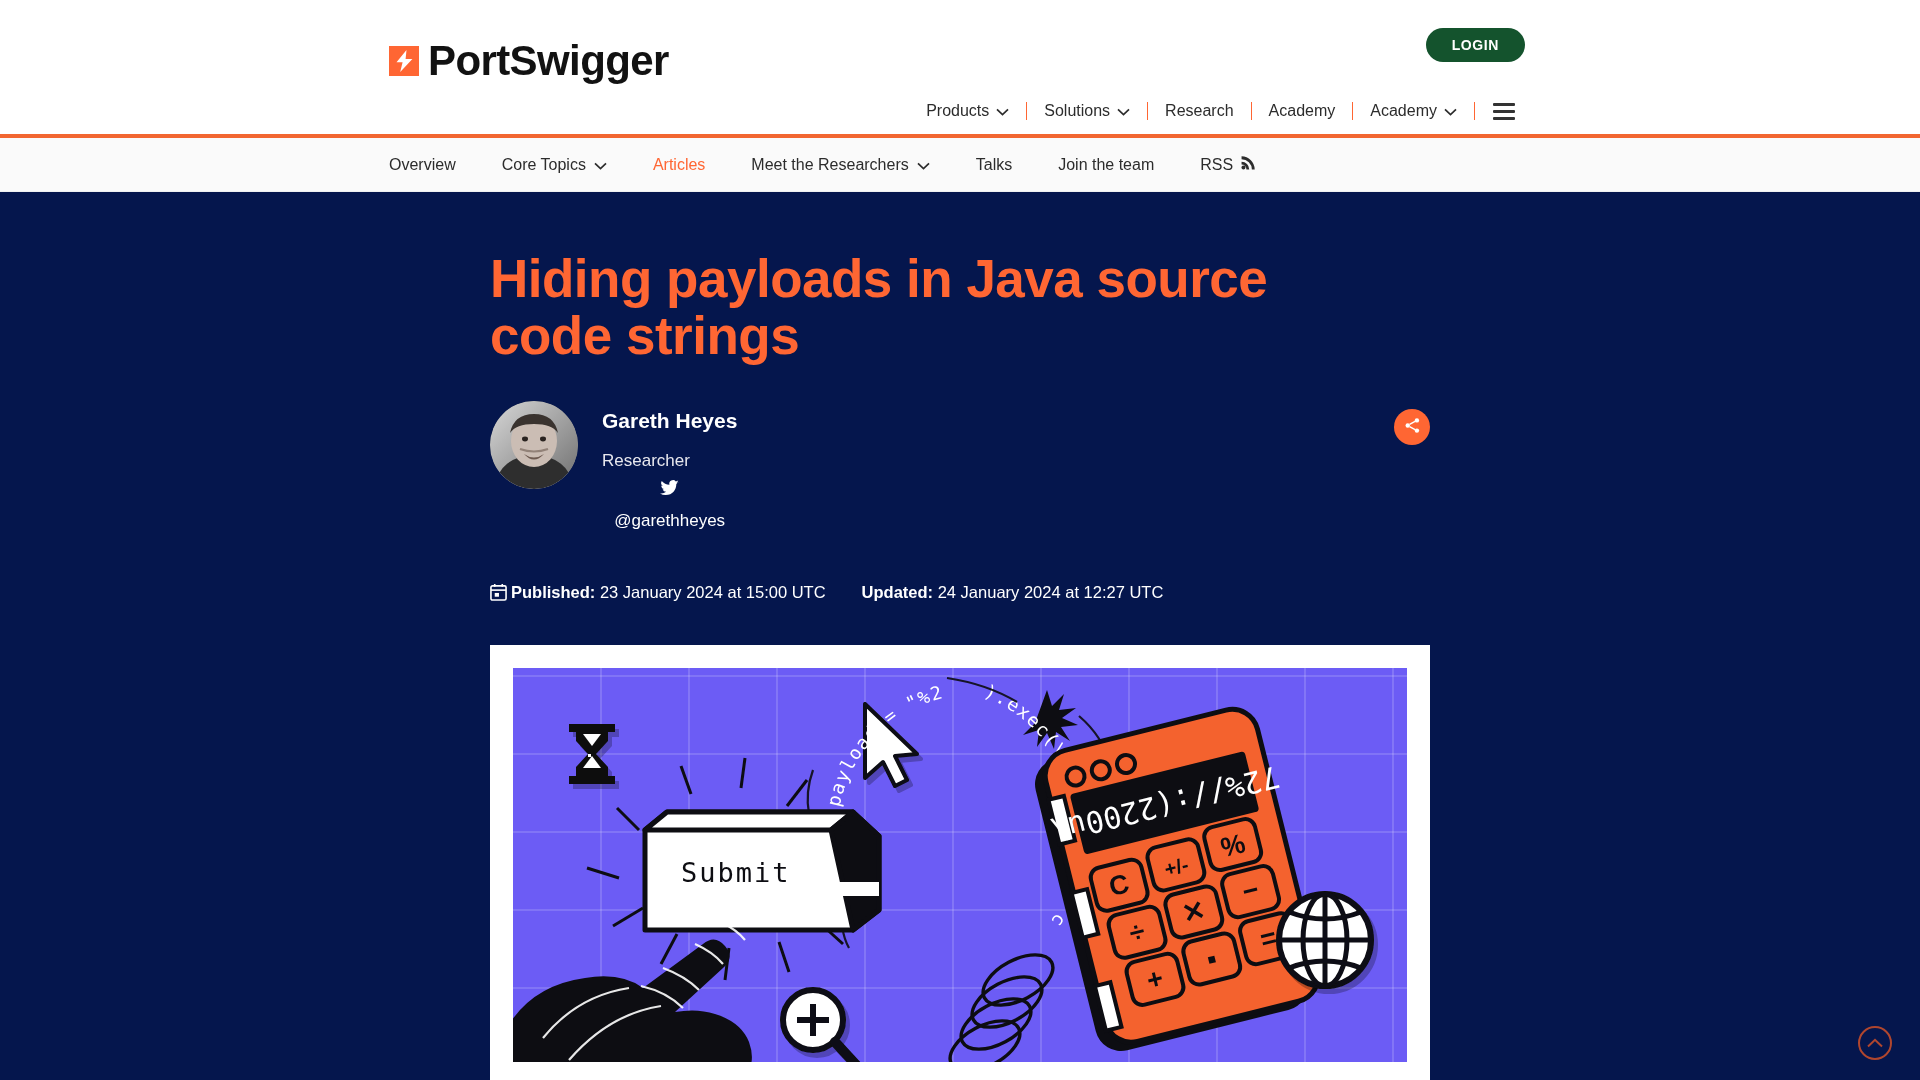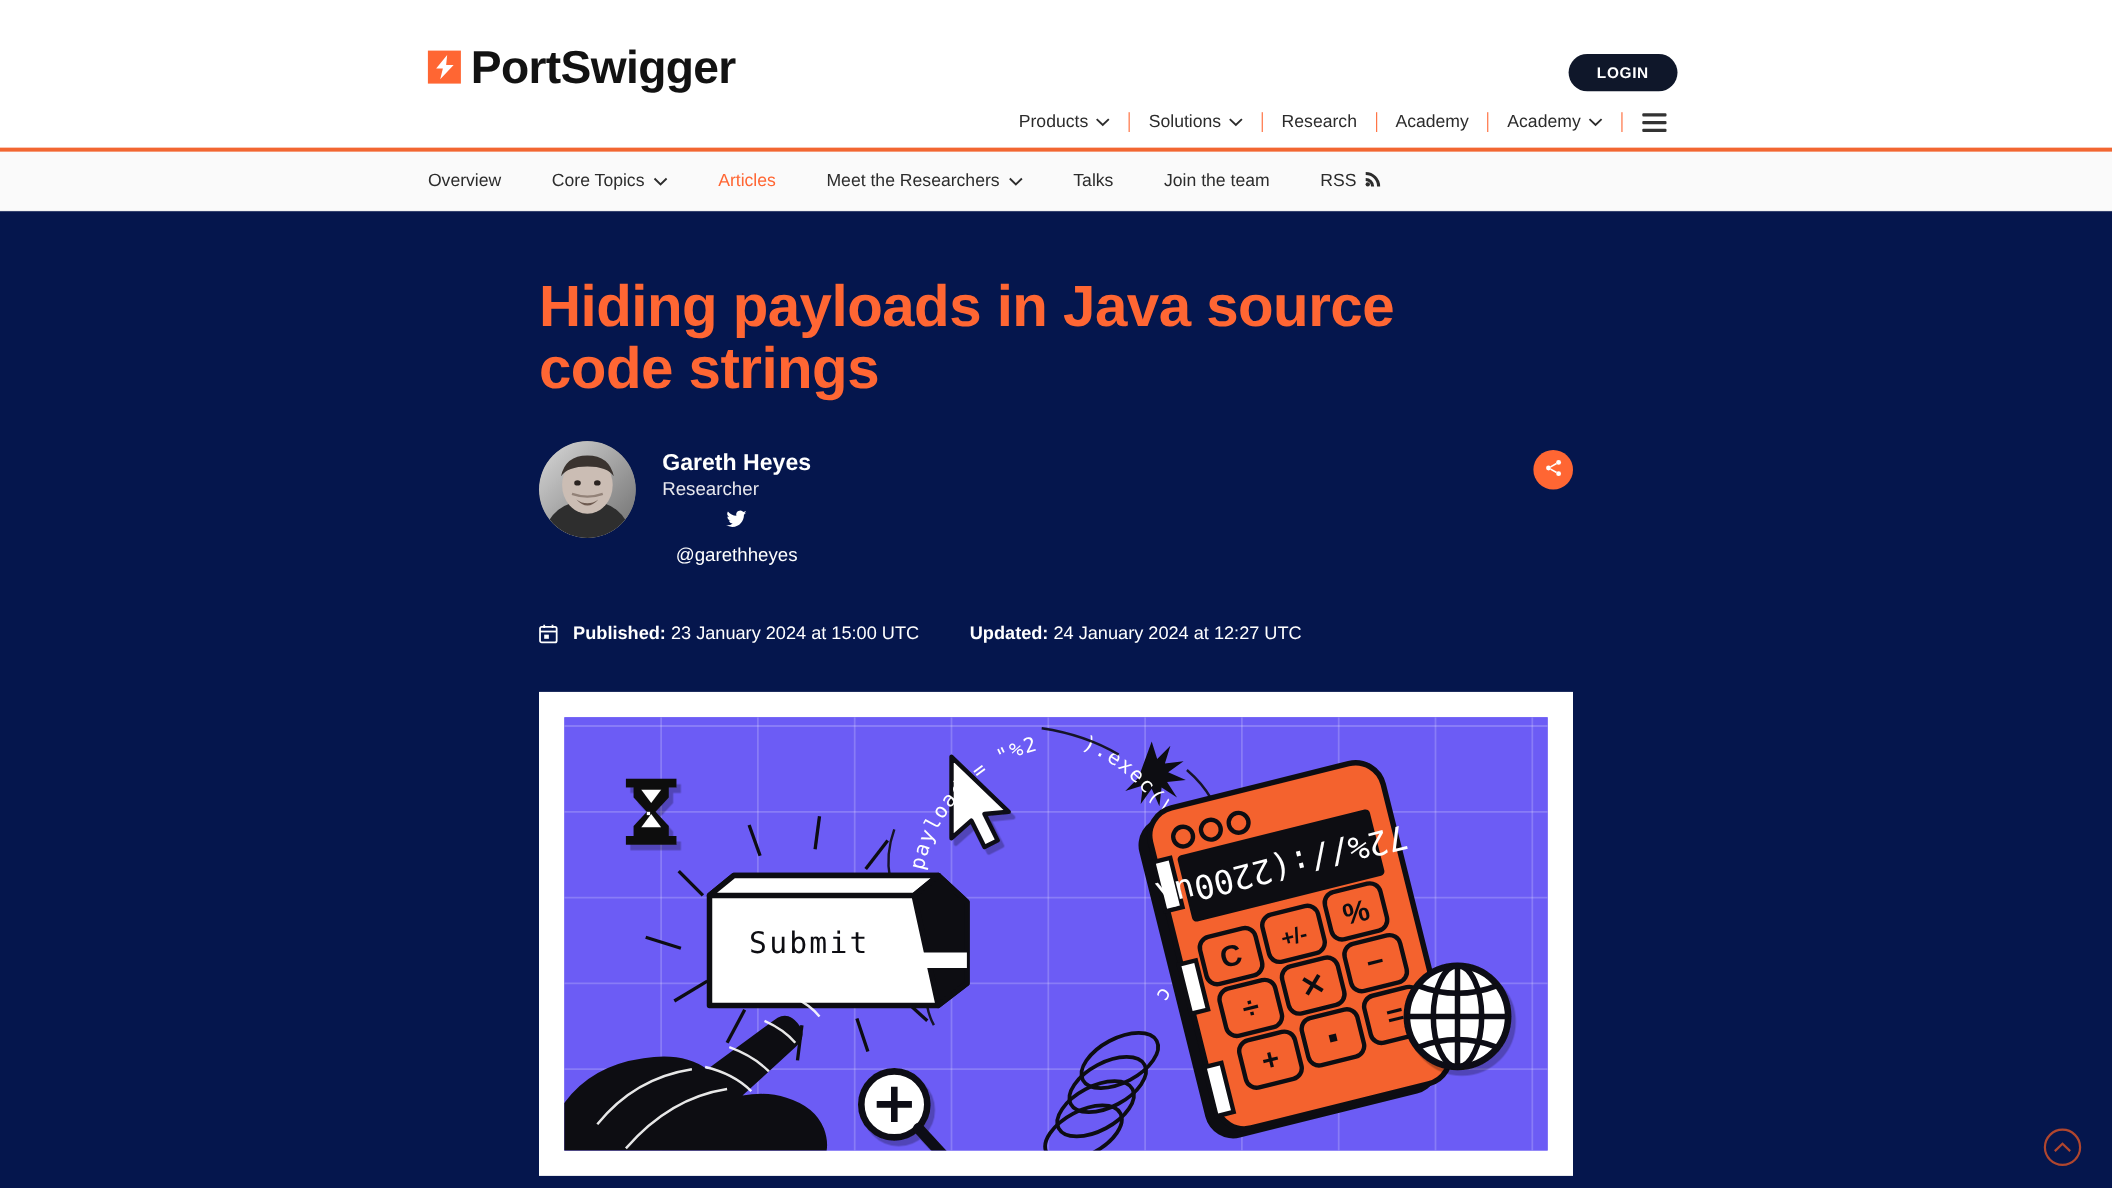--- a/index.html
+++ b/index.html
@@ -23,22 +23,22 @@
     width: 30px; height: 30px; background: #ff6633;
     display:flex; align-items:center; justify-content:center;
     flex: 0 0 30px;
   }
   .logo-mark svg { display:block; }
   .logo-text {
     font-size: 42px; font-weight: bold; color: #121212;
     letter-spacing: -0.6px; line-height: 1; white-space: nowrap;
   }
   .login-btn {
-    position: absolute; right: 395px; top: 49px;
-    background: #0f172a; color: #ffffff; border: none;
+    position: absolute; right: 395px; top: 28px;
+    background: #14532d; color: #ffffff; border: none;
     border-radius: 22px; padding: 0 26px; height: 34px;
     font-size: 14px; font-weight: 600; letter-spacing: .6px;
     cursor: pointer; font-family: "Liberation Sans", sans-serif;
     display:flex; align-items:center; justify-content:center;
   }
   .main-nav {
     position: absolute; right: 395px; top: 95px;
     display: flex; align-items: center; height: 32px;
     font-size: 16px; color: #2c2c2c;
   }
@@ -85,34 +85,34 @@
     display: flex; align-items: flex-start; gap: 24px; margin-top: 37px;
     position: relative;
   }
   .avatar {
     width: 88px; height: 88px; border-radius: 50%; overflow: hidden;
     flex: 0 0 88px; background: #8b8b8b; position: relative;
   }
   .avatar svg { display:block; width:100%; height:100%; }
   .author-meta { padding-top: 7px; }
   .author-name { color:#fff; font-size: 21px; font-weight: bold; line-height: 1.25; }
-  .author-role { color:#e8e8ee; font-size: 17px; margin-top: 0; }
+  .author-role { color:#e8e8ee; font-size: 17px; margin-top: 16px; }
   .author-handle {
     display:flex; align-items:center; gap: 10px;
     color:#ffffff; font-size: 17px; margin-top: 9px; cursor:pointer;flex-direction:column;
   }
   .share-btn {
     position:absolute; right: 0px; top: 8px;
     width: 36px; height: 36px; border-radius: 50%;
     background:#ff6633; display:flex; align-items:center; justify-content:center;
     cursor:pointer; border:none;
   }
 
   .dates-row {
-    display: flex; align-items: center; gap: 10px;
+    display: flex; align-items: center; gap: 0;
     margin-top: 52px; color: #ffffff; font-size: 16.5px;
   }
   .dates-row .cal-icon { margin-right: 4px; display:flex; }
   .dates-row b { font-weight: bold; }
   .date-block { margin-right: 36px; white-space:nowrap; }
 
   
   .hero-img-frame {
     margin-top: 43px; width: 940px; background:#fff;
     padding: 23px; height: 440px; overflow:hidden;

